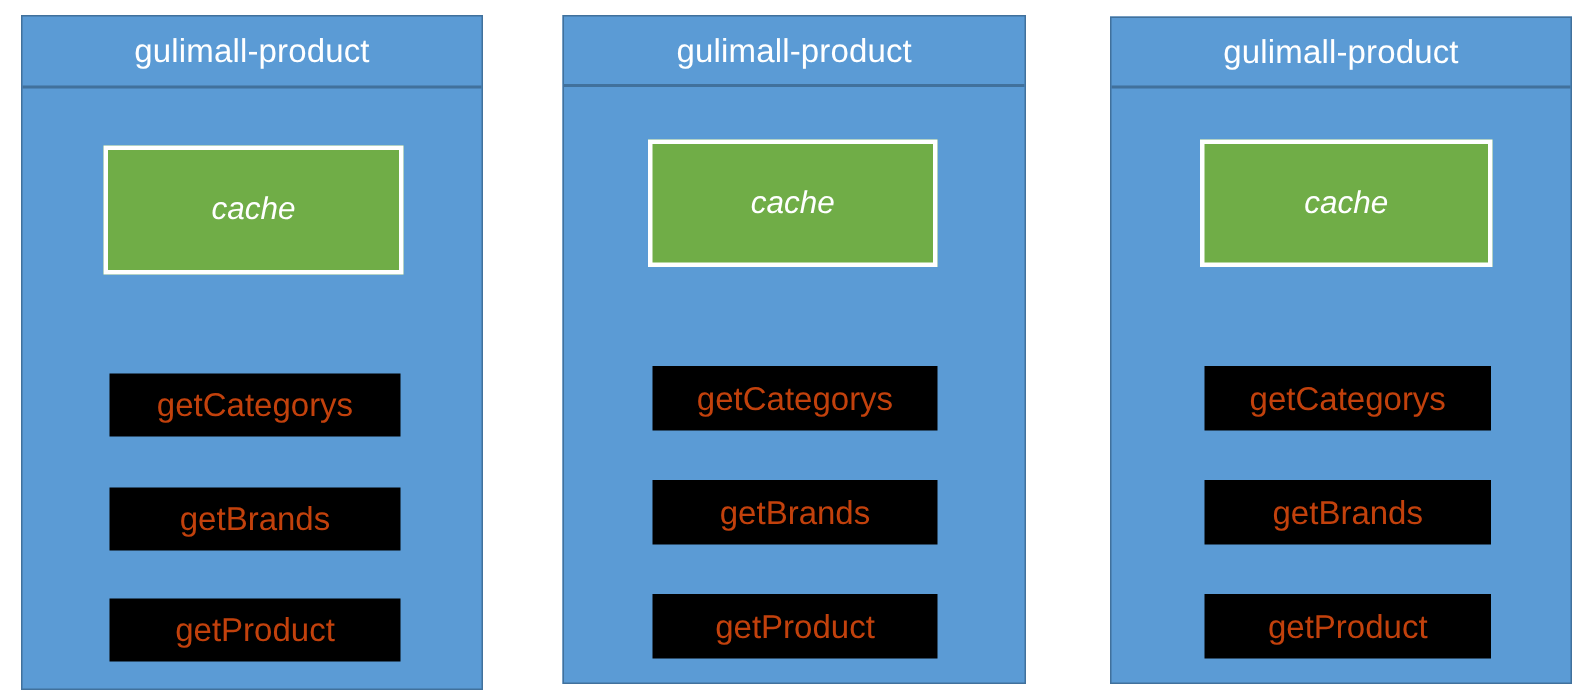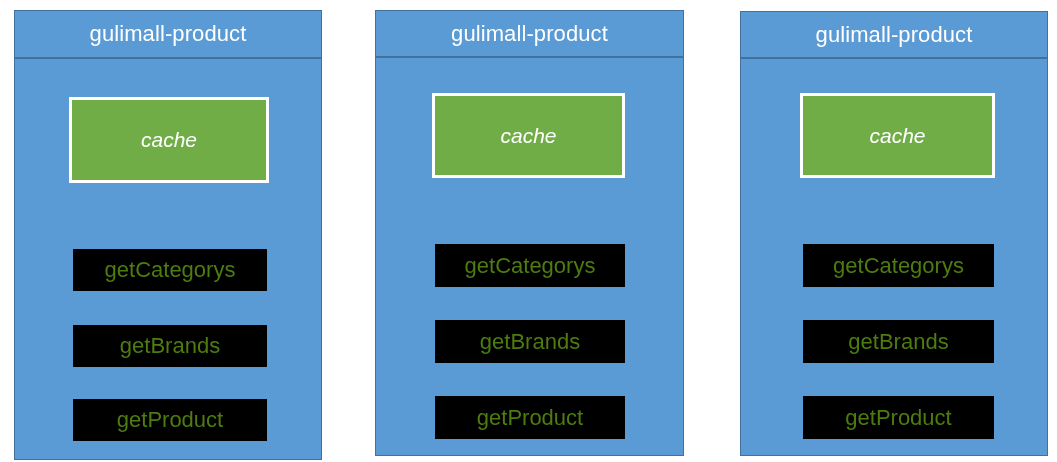--- a/index.html
+++ b/index.html
@@ -71,21 +71,21 @@
     font-style: italic;
   }
 
   .method-box {
     position: absolute;
     box-sizing: border-box;
     background: #000000;
     display: flex;
     align-items: center;
     justify-content: center;
-    color: #4d7c0f;
+    color: #c2410c;
     font-size: 22px;
     font-family: "Liberation Sans", sans-serif;
     white-space: nowrap;
   }
 </style>
 </head>
 <body>
 
 <div class="canvas">
 

